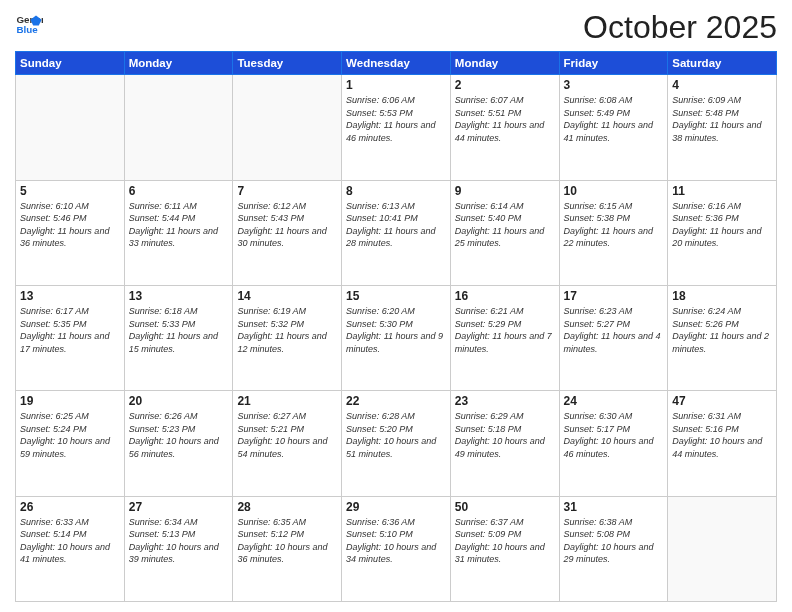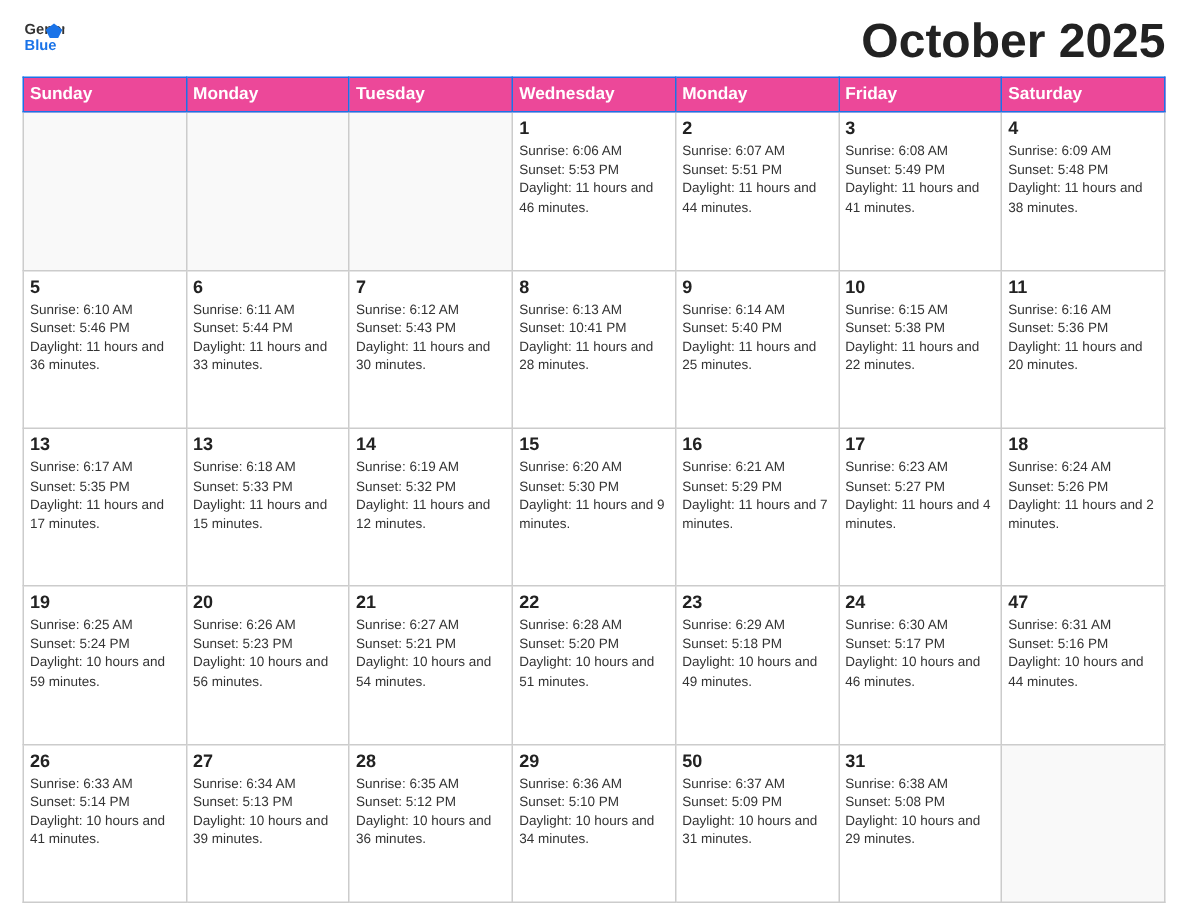--- a/index.html
+++ b/index.html
@@ -30,37 +30,37 @@
     }
     .logo-icon {
       width: 28px;
       height: 28px;
     }
     .title-block {
       text-align: right;
     }
     .month-title {
       font-size: 32px;
-      font-weight: bold;
+      font-weight: normal;
       color: #222;
       line-height: 1.1;
     }
     .subtitle {
       font-size: 14px;
       color: #444;
     }
     .calendar {
       flex: 1;
       border: 1px solid #ccc;
       border-collapse: collapse;
       width: 100%;
       table-layout: fixed;
     }
     .calendar th {
-      background: #ec4899;
+      background: #1d4ed8;
       color: #fff;
       font-size: 11.5px;
       font-weight: bold;
       padding: 5px 4px;
       text-align: left;
       border: 1px solid #1a73e8;
     }
     .calendar td {
       vertical-align: top;
       border: 1px solid #ccc;
@@ -76,20 +76,21 @@
     .day-num {
       font-size: 12px;
       font-weight: bold;
       margin-bottom: 2px;
       display: block;
     }
     .day-info {
       font-size: 9px;
       line-height: 1.4;
       color: #333;
+      font-style: italic;
     }
   </style>
 </head>
 <body>
 
 <div class="page">
   <div class="header">
     <div class="logo">
       <svg class="logo-icon" viewBox="0 0 40 40">
         <text x="2" y="18" font-size="14" font-weight="bold" fill="#333">General</text>

